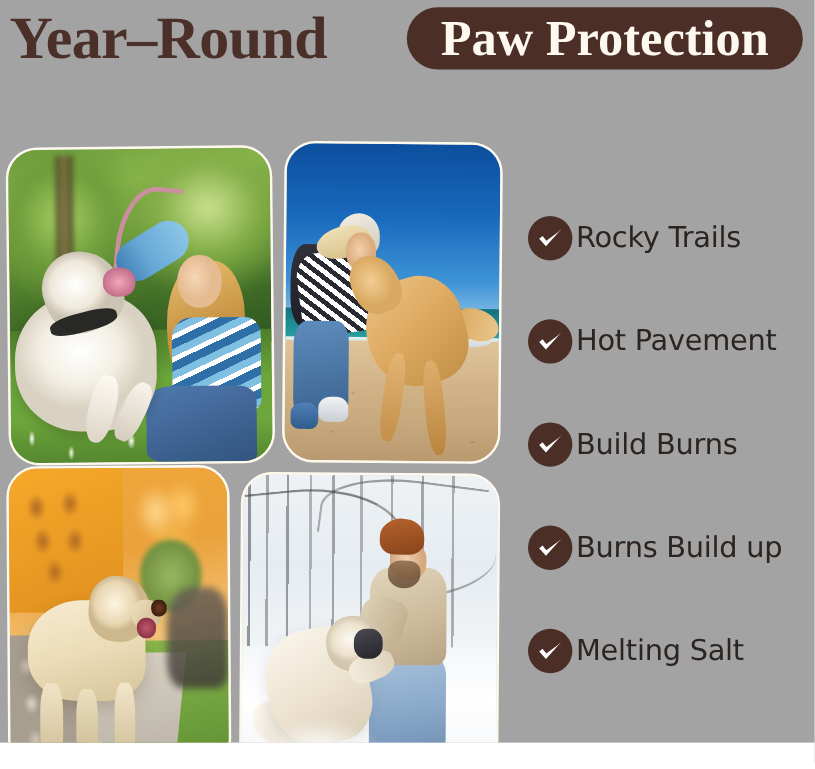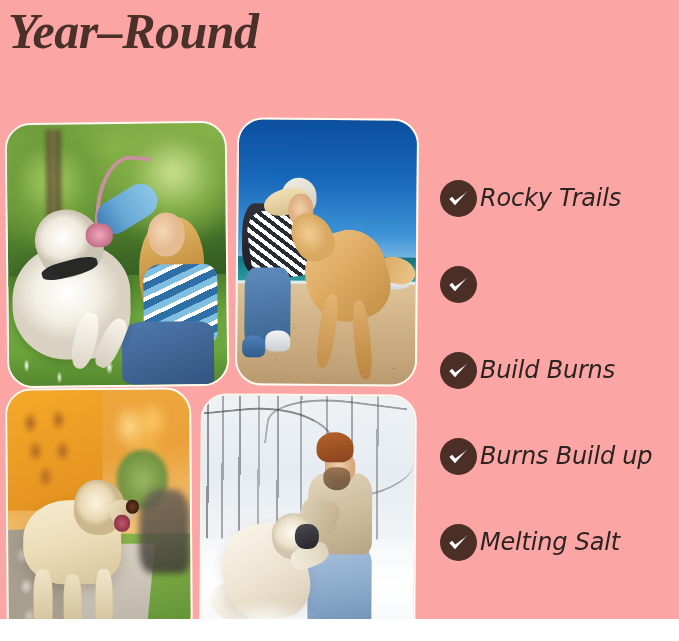--- a/index.html
+++ b/index.html
@@ -5,24 +5,23 @@
 <style>
   html, body {
     margin: 0;
     padding: 0;
     background: #ffffff;
   }
   #banner {
     position: relative;
     width: 679px;
     height: 619px;
-    background: #fca5a5;
+    background: #a3a3a3;
     overflow: hidden;
     font-family: "Liberation Sans", sans-serif;
-    font-style: italic;
   }
 
   
   #header {
     position: absolute;
     left: 0; top: 0;
     width: 679px;
     height: 72px;
   }
   #title-main {
@@ -579,20 +578,23 @@
     letter-spacing: -0.2px;
   }
 </style>
 </head>
 <body>
 
 <div id="banner">
 
   <div id="header">
     <div id="title-main">Year–Round</div>
+    <div id="title-pill">
+      <div id="title-pill-label">Paw Protection</div>
+    </div>
   </div>
 
   <div id="collage">
 
     <div class="photo" id="photo-park">
       <div class="scene">
         <div class="layer sky"></div>
         <div class="layer foliage-a"></div>
         <div class="layer foliage-b"></div>
         <div class="layer trunk"></div>
@@ -696,20 +698,21 @@
       </span>
       <span class="check-label">Rocky Trails</span>
     </div>
 
     <div class="check-row" style="top:86px;">
       <span class="check-badge">
         <svg viewBox="0 0 24 24" aria-hidden="true">
           <path d="M3.2 12.4 L8.6 18.4 L21 4.6 L17.9 7.4 L8.9 14.0 L5.9 10.2 Z" fill="#ffffff"></path>
         </svg>
       </span>
+      <span class="check-label">Hot Pavement</span>
     </div>
 
     <div class="check-row" style="top:172px;">
       <span class="check-badge">
         <svg viewBox="0 0 24 24" aria-hidden="true">
           <path d="M3.2 12.4 L8.6 18.4 L21 4.6 L17.9 7.4 L8.9 14.0 L5.9 10.2 Z" fill="#ffffff"></path>
         </svg>
       </span>
       <span class="check-label">Build Burns</span>
     </div>

